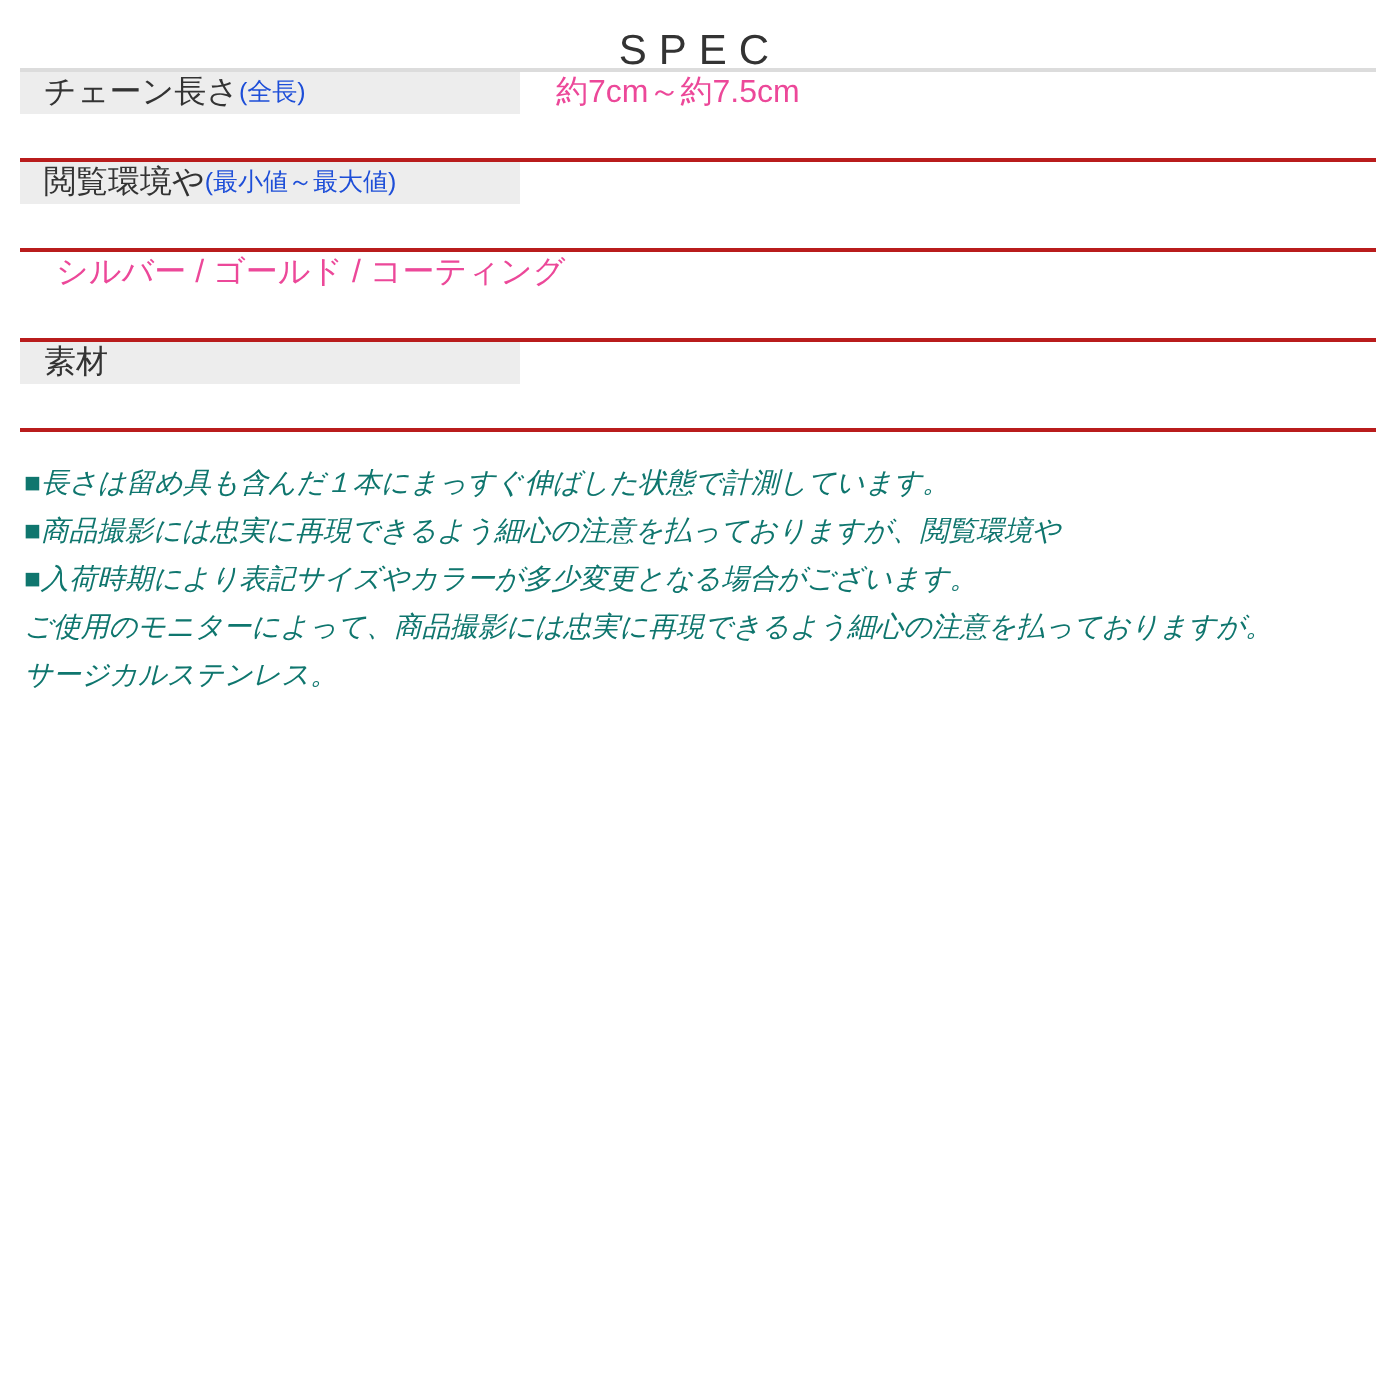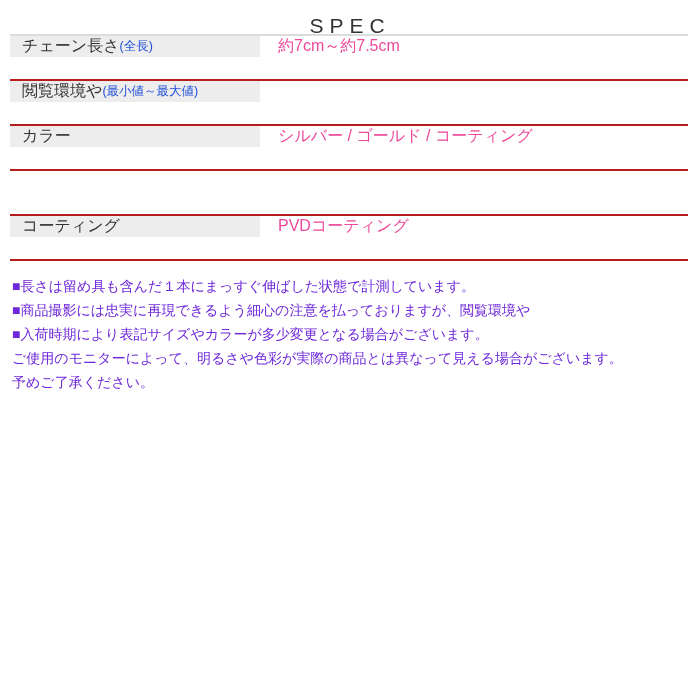--- a/index.html
+++ b/index.html
@@ -63,21 +63,22 @@
     font-size: 16px;
     color: #ec4899;
   }
   .notes {
     margin: 13px 14px 0 12px;
   }
   .note-line {
     margin: 0;
     font-size: 14px;
     line-height: 24px;
-    color: #6d28d9;
+    color: #0f766e;
+    font-style: italic;
   }
 </style>
 </head>
 <body>
 
 <div class="page">
 
   <h1 class="title">SPEC</h1>
 
   <div class="spec-table">
@@ -91,41 +92,34 @@
     </div>
 
     <div class="spec-row">
       <div class="label-cell">
         <span class="label-main">閲覧環境や</span>
           <span class="label-sub">(最小値～最大値)</span>
       </div>
     </div>
 
     <div class="spec-row">
-      <div class="label-cell">
-        <span class="label-main">カラー</span>
-          <span class="label-sub"></span>
-      </div>
       <div class="value-cell">シルバー / ゴールド / コーティング</div>
     </div>
 
     <div class="spec-row">
+      <div class="label-cell">
+        <span class="label-main">素材</span>
+          <span class="label-sub"></span>
+      </div>
     </div>
 
-    <div class="spec-row">
-      <div class="label-cell">
-        <span class="label-main">コーティング</span>
-          <span class="label-sub"></span>
-      </div>
-      <div class="value-cell">PVDコーティング</div>
-    </div>
 
   </div>
 
   <div class="notes">
     <p class="note-line">■長さは留め具も含んだ１本にまっすぐ伸ばした状態で計測しています。</p>
     <p class="note-line">■商品撮影には忠実に再現できるよう細心の注意を払っておりますが、閲覧環境や</p>
     <p class="note-line">■入荷時期により表記サイズやカラーが多少変更となる場合がございます。</p>
-    <p class="note-line">ご使用のモニターによって、明るさや色彩が実際の商品とは異なって見える場合がございます。</p>
-    <p class="note-line">予めご了承ください。</p>
+    <p class="note-line">ご使用のモニターによって、商品撮影には忠実に再現できるよう細心の注意を払っておりますが。</p>
+    <p class="note-line">サージカルステンレス。</p>
   </div>
 
 </div>
 
 </body></html>

